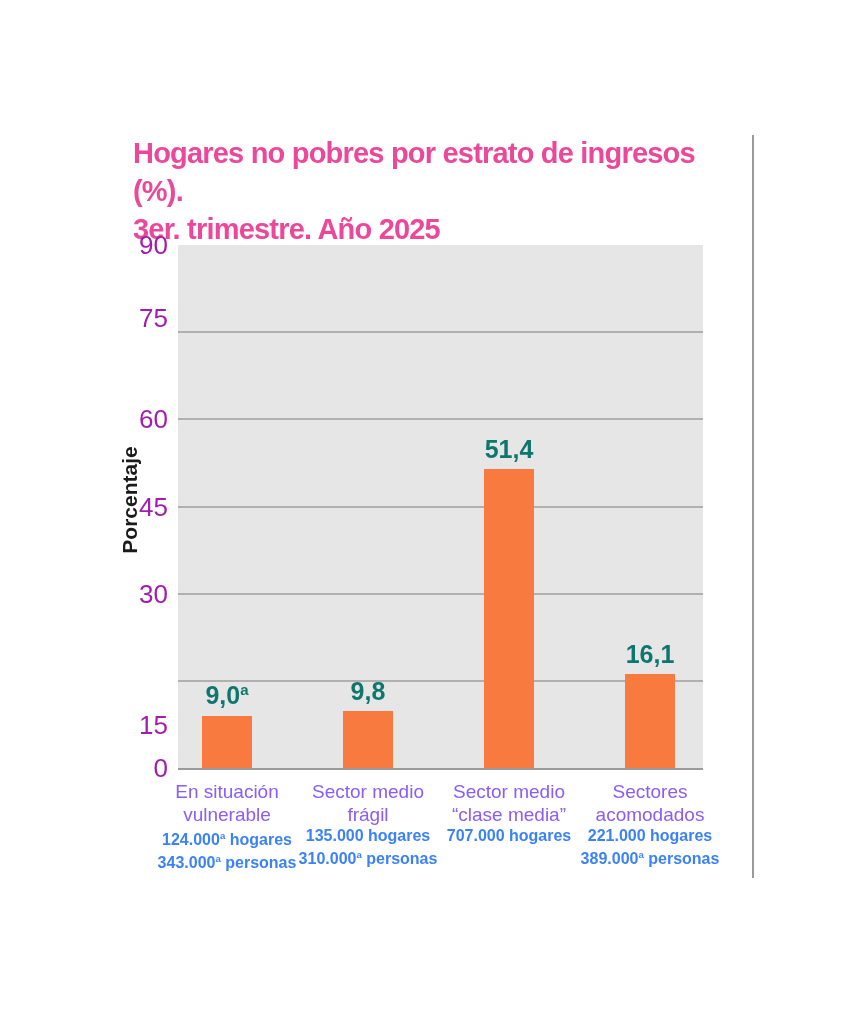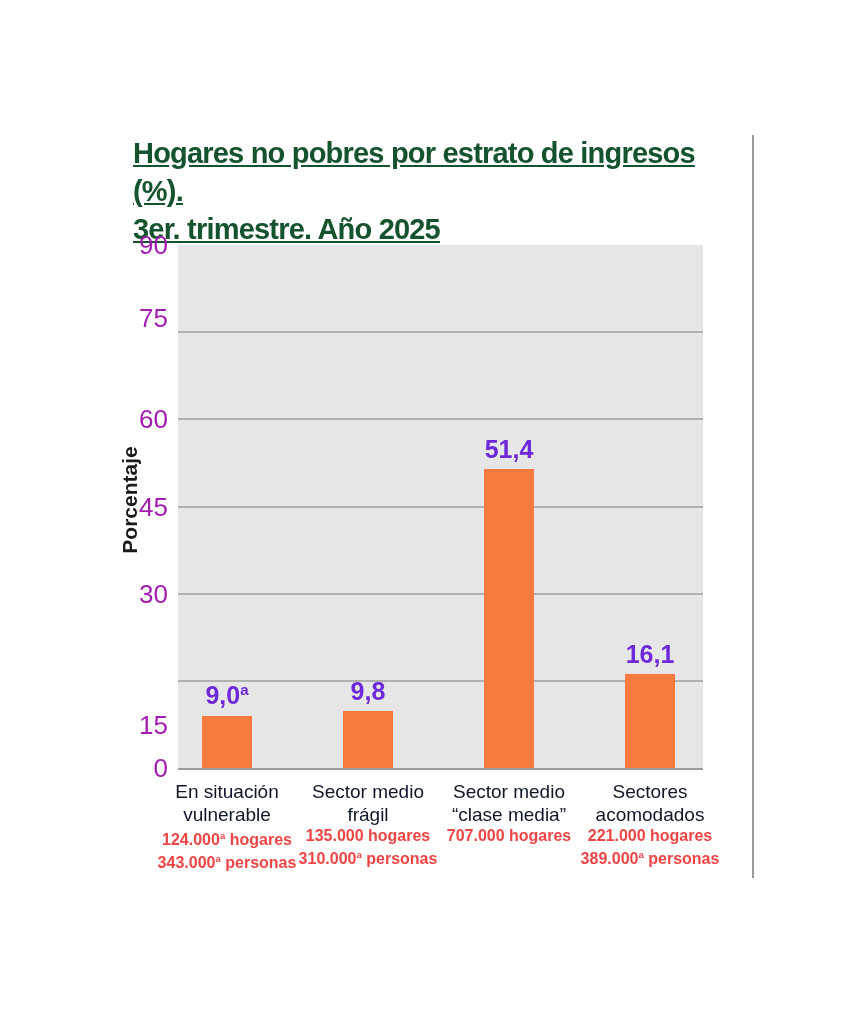--- a/index.html
+++ b/index.html
@@ -5,22 +5,22 @@
   html,body{margin:0;padding:0;background:#fff;}
   #stage{
     position:relative;
     width:864px;height:1023px;
     background:#ffffff;
     font-family:"Liberation Sans","DejaVu Sans",sans-serif;
     overflow:hidden;
   }
   .chart-title{
     position:absolute;left:133px;top:134px;width:600px;
-    font-size:29px;font-weight:bold;color:#14532d;
-    letter-spacing:-0.8px;line-height:38px;text-decoration:underline;
+    font-size:29px;font-weight:bold;color:#ec4899;
+    letter-spacing:-0.8px;line-height:38px;
   }
   .divider{
     position:absolute;left:752px;top:135px;width:2px;height:743px;
     background:#9a9a9a;
   }
   .y-axis-title{
     position:absolute;left:85px;top:400px;width:90px;height:200px;
     display:flex;align-items:center;justify-content:center;
   }
   .y-axis-title span{
@@ -34,34 +34,34 @@
   }
   .gridline{
     position:absolute;left:0;width:100%;height:2px;
     background:#b0b0b0;z-index:1;
   }
   .bar{
     position:absolute;bottom:0;width:50px;z-index:2;
   }
   .bar-value{
     position:absolute;transform:translateX(-50%);z-index:3;
-    font-size:25px;font-weight:bold;color:#6d28d9;white-space:nowrap;
+    font-size:25px;font-weight:bold;color:#0f766e;white-space:nowrap;
   }
   .y-tick{
     position:absolute;width:70px;text-align:right;
     font-size:26px;color:#a21caf;line-height:26px;
   }
   .x-label{
     position:absolute;transform:translateX(-50%);width:180px;
-    text-align:center;font-size:19px;line-height:23px;color:#0f172a;
+    text-align:center;font-size:19px;line-height:23px;color:#8b5cf6;
   }
   .annotation{
     position:absolute;transform:translateX(-50%);width:200px;
     text-align:center;font-size:16px;line-height:19px;
-    font-weight:bold;color:#ef4444;
+    font-weight:bold;color:#3b82f6;
   }
   sup{font-size:0.6em;}
 </style>
 </head>
 <body>
 
 <div id="stage">
 
   <div class="chart-title">
     <div>Hogares no pobres por estrato de ingresos (%).</div>

